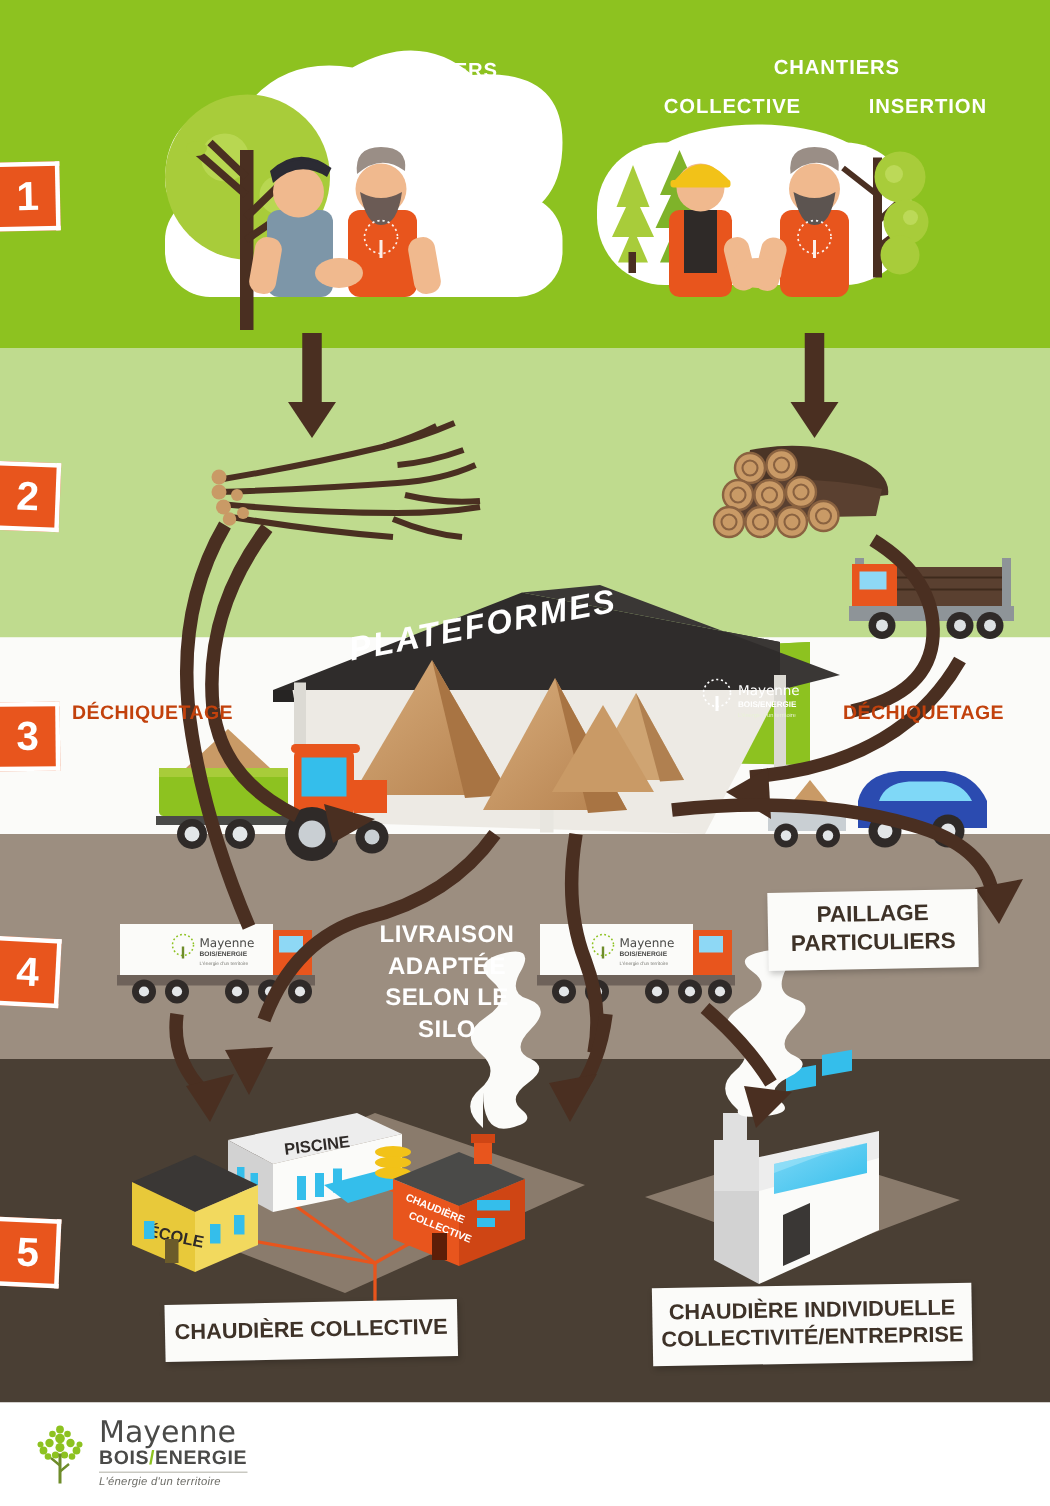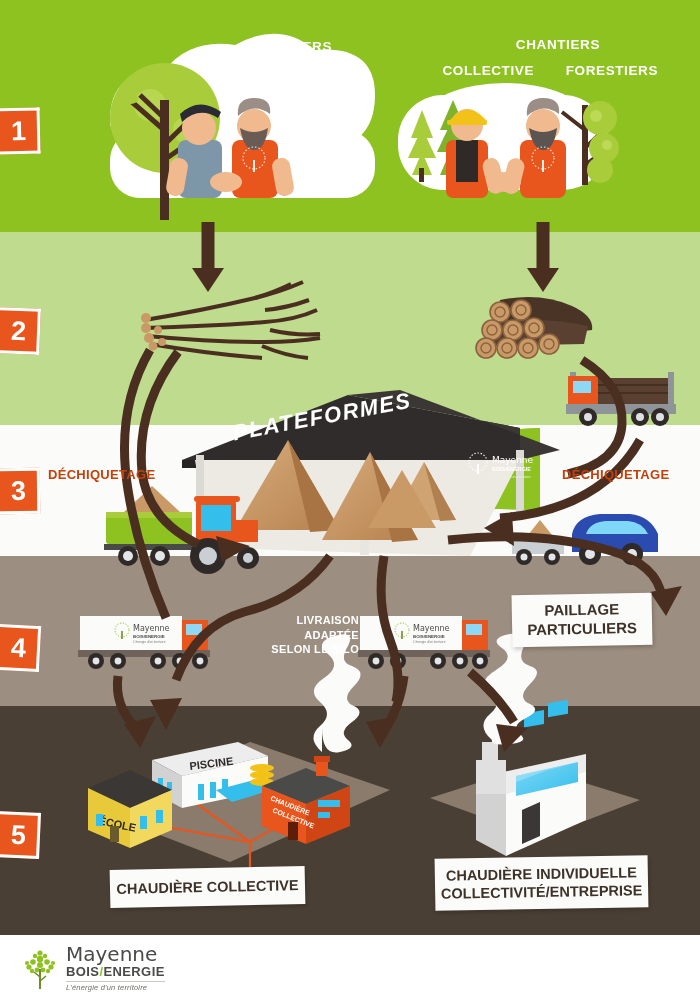--- a/index.html
+++ b/index.html
@@ -69,22 +69,22 @@
     font-size: 13px;
     letter-spacing: 0.3px;
     z-index: 30;
   }
   #dechiq-left  { left: 48px;  top: 467px; }
   #dechiq-right { left: 562px; top: 467px; }
 
   #livraison {
     position: absolute;
     left: 237px; top: 613px; width: 122px;
-    color: #ffffff; font-weight: bold; font-size: 11px;
-    text-align: right; line-height: 1.32; letter-spacing: 0.3px;
+    color: #ffffff; font-weight: bold; font-size: 16px;
+    text-align: center; line-height: 1.32; letter-spacing: 0.3px;
     z-index: 30;
   }
 
   
   .callout {
     position: absolute;
     background: #FBFBF9;
     color: #3E3228;
     font-weight: bold;
     display: flex; align-items: center; justify-content: center;
@@ -564,21 +564,21 @@
   <div class="step" id="step4">
     <span>4</span>
   </div>
   <div class="step" id="step5">
     <span>5</span>
   </div>
 
   <div class="hdr" id="hdr-agricoles">CHANTIERS<br>AGRICOLES</div>
   <div class="hdr" id="hdr-chantiers2">CHANTIERS</div>
   <div class="hdr" id="hdr-forestiers">COLLECTIVE</div>
-  <div class="hdr" id="hdr-insertion">FORESTIERS</div>
+  <div class="hdr" id="hdr-insertion">INSERTION</div>
 
   <div class="dechiq" id="dechiq-left">DÉCHIQUETAGE</div>
   <div class="dechiq" id="dechiq-right">DÉCHIQUETAGE</div>
 
   <div id="livraison">LIVRAISON<br>ADAPTÉE<br>SELON LE SILO</div>
 
   <div id="plateformes-sign" style="position:absolute; left:222px; top:404px; width:200px; color:#ffffff;
               font-weight:bold; font-size:22px; letter-spacing:1.5px; font-style:italic;
               transform:rotate(-10.5deg); z-index:25; text-align:center;">PLATEFORMES</div>
 

